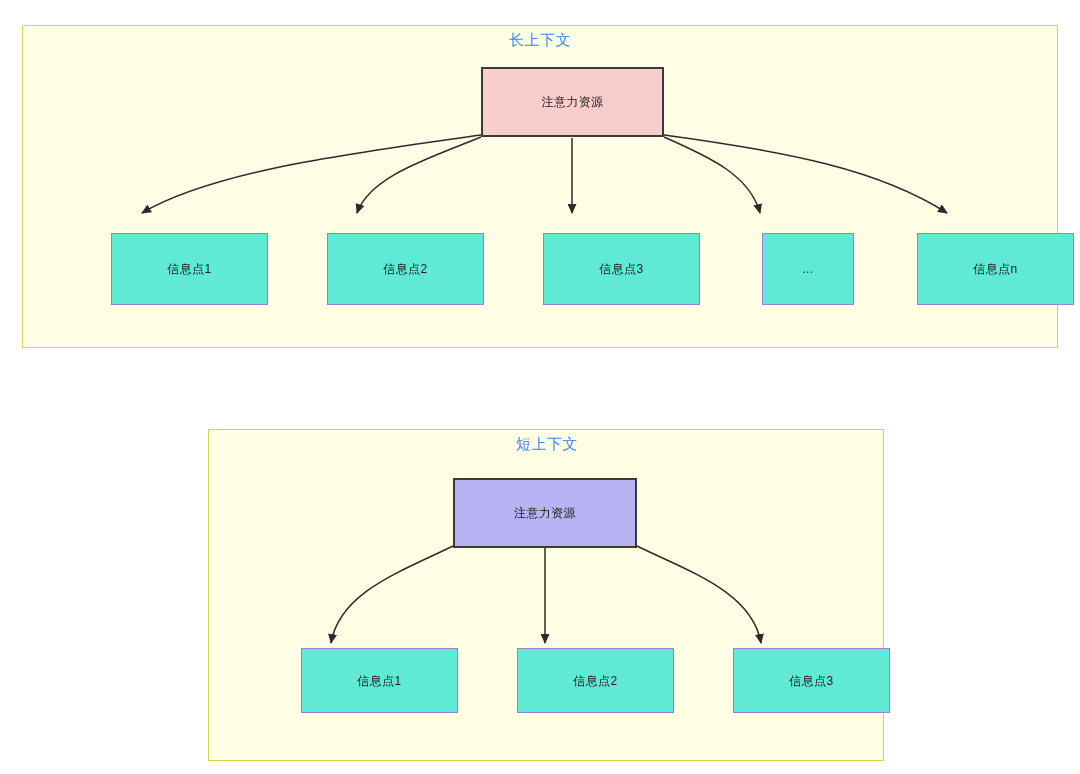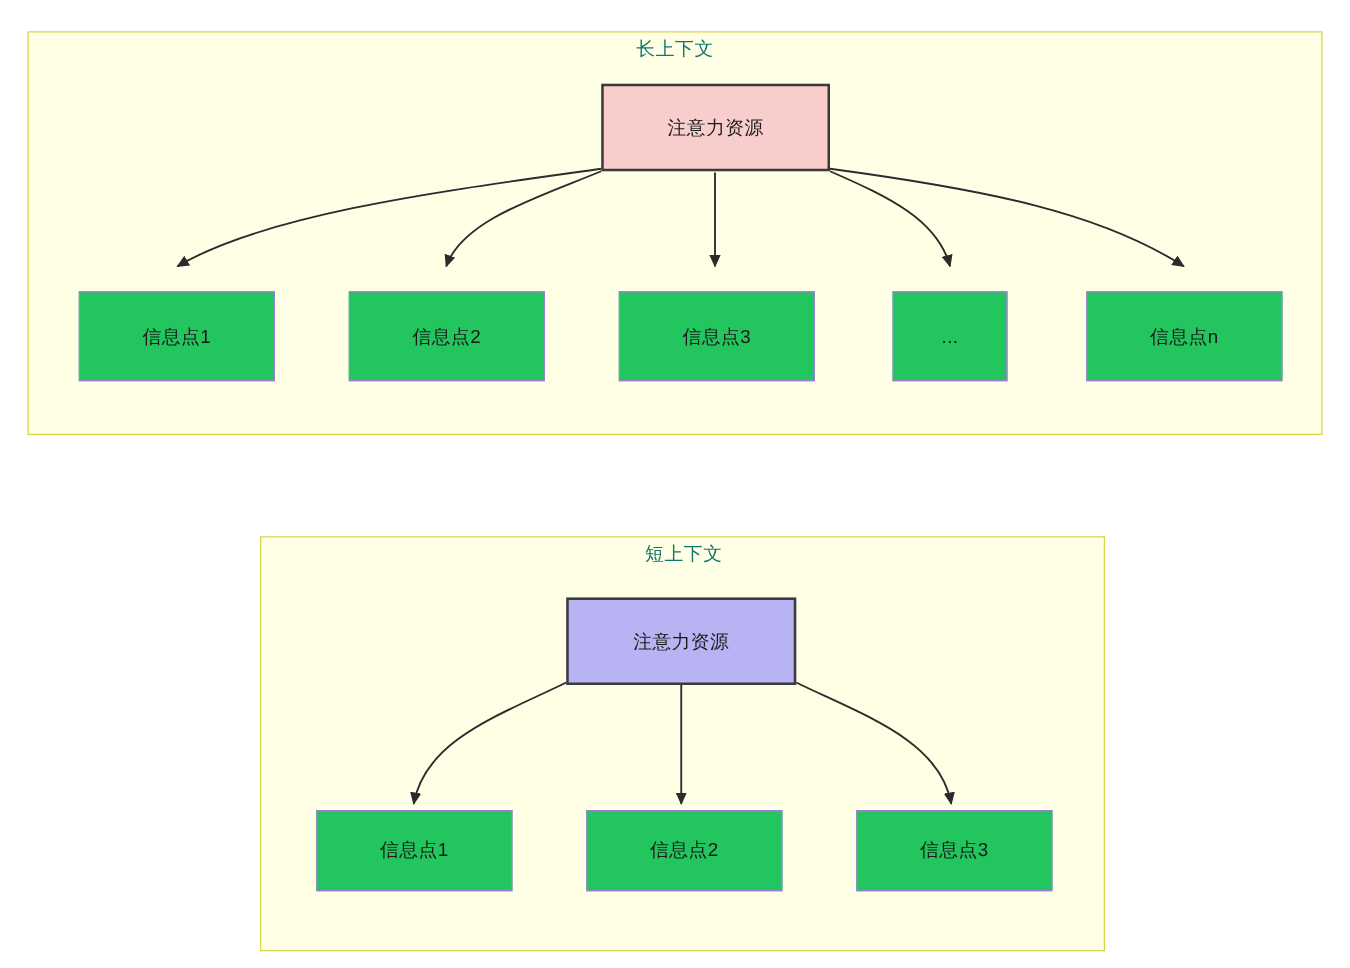--- a/index.html
+++ b/index.html
@@ -34,49 +34,50 @@
     box-sizing: border-box;
     background: #ffffe6;
     border: 1.6px solid #d6d64d;
   }
   .group-title {
     position: absolute;
     left: 0;
     right: 0;
     text-align: center;
     font-size: 15px;
-    color: #0f766e;
+    color: #3b82f6;
     line-height: 1;
     letter-spacing: 0.5px;
     white-space: nowrap;
   }
   
   .node {
     position: absolute;
     box-sizing: border-box;
     display: flex;
     align-items: center;
     justify-content: center;
-    font-size: 15px;
+    font-size: 12px;
     line-height: 1;
     color: #1a1a1a;
     letter-spacing: 0.4px;
     white-space: nowrap;
   }
   .node-attention-long {
     background: #f8cecc;
     border: 2.4px solid #3a3a3a;
   }
   .node-attention-short {
     background: #b8b3f2;
     border: 2.4px solid #3a3a3a;
   }
   .node-info {
-    background: #22c55e;
+    background: #5eead4;
     border: 1.6px solid #9f7fd4;
+    margin-left: 48px;
   }
 </style>
 </head>
 <body>
 
 <div class="canvas">
 
   <div class="group" style="left:22px; top:25px; width:1036px; height:323px;"></div>
 
   <div class="group-title" style="left:22px; top:32px; width:1036px;">长上下文</div>

